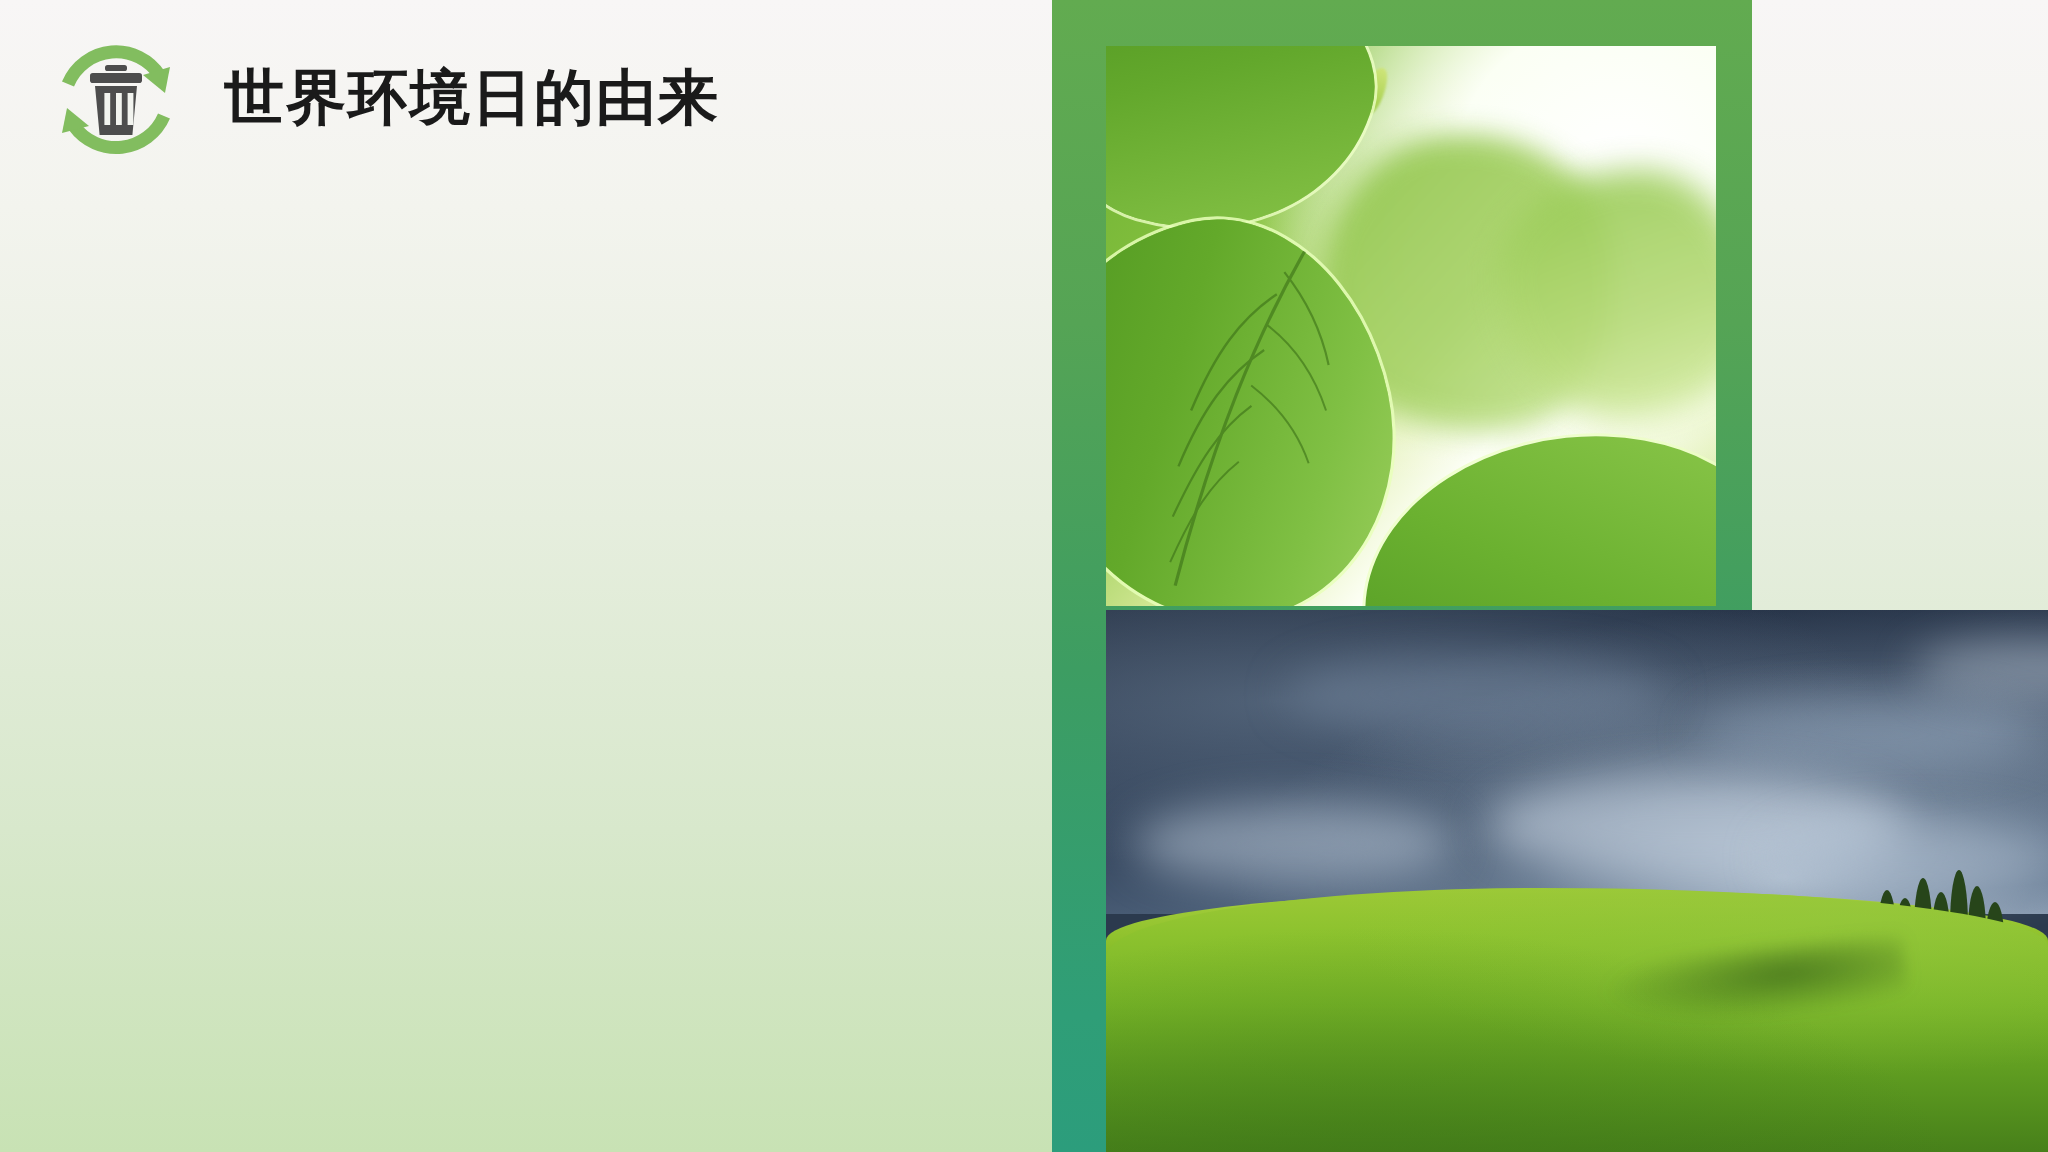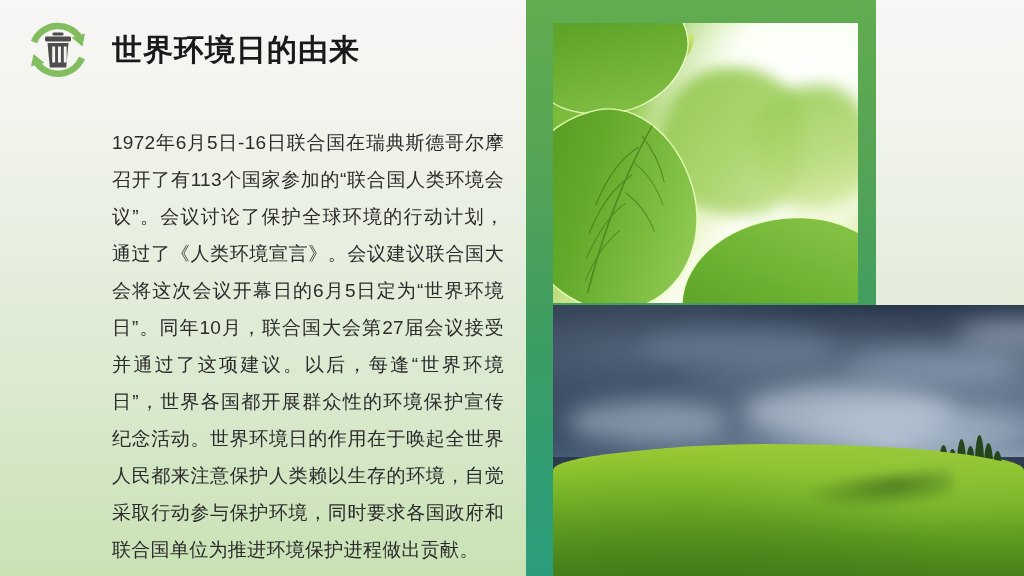--- a/index.html
+++ b/index.html
@@ -275,21 +275,20 @@
             <rect class="bin-slot" x="28.2" y="30.5" width="2.9" height="16"></rect>
             <rect class="bin-slot" x="34.0" y="30.5" width="2.9" height="16"></rect>
             <rect class="bin-slot" x="39.8" y="30.5" width="2.9" height="16"></rect>
           </g>
         </svg>
       </div>
 
       <div class="slide-title">世界环境日的由来</div>
     </div>
 
-    <div class="body-copy">1972年6月5日-16日联合国在瑞典斯德哥尔摩召开了有113个国家参加的“联合国人类环境会议”。会议讨论了保护全球环境的行动计划，通过了《人类环境宣言》。会议建议联合国大会将这次会议开幕日的6月5日定为“世界环境日”。同年10月，联合国大会第27届会议接受并通过了这项建议。以后，每逢“世界环境日”，世界各国都开展群众性的环境保护宣传纪念活动。世界环境日的作用在于唤起全世界人民都来注意保护人类赖以生存的环境，自觉采取行动参与保护环境，同时要求各国政府和联合国单位为推进环境保护进程做出贡献。</div>
   </div>
 
   <div class="green-panel"></div>
 
   <div class="photo-leaves">
     <div class="leaf-bg"></div>
     <div class="leaf-blur-a"></div>
     <div class="leaf-blur-b"></div>
     <div class="leaf-sliver"></div>
     <div class="leaf-top"></div>

